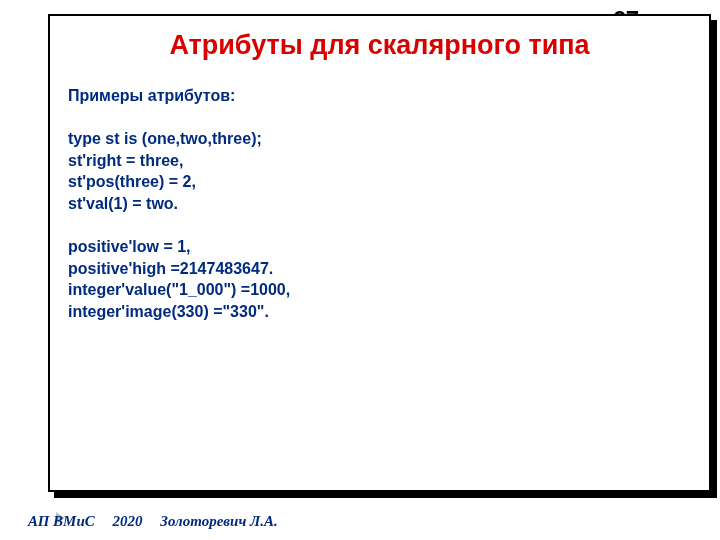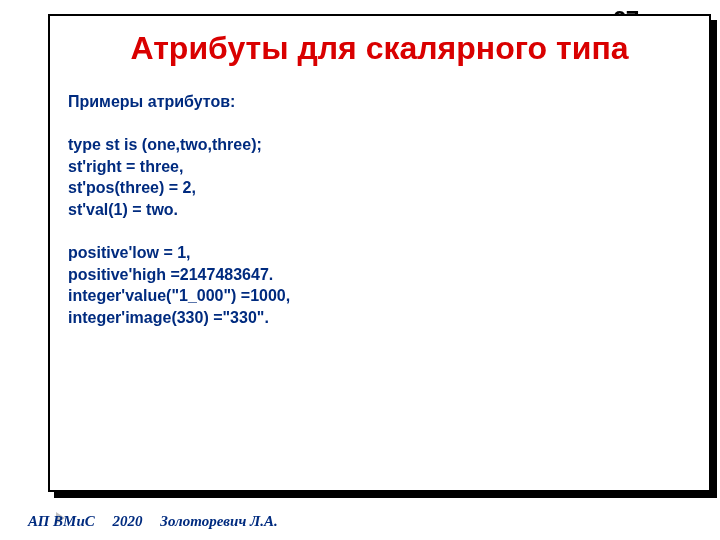--- a/index.html
+++ b/index.html
@@ -37,21 +37,21 @@
     border: 2px solid #000;
     background: #fff;
     box-shadow: 6px 6px 0 0 #000;
     box-sizing: border-box;
     padding: 14px 18px 10px 18px;
   }
   .title {
     text-align: center;
     color: #d90000;
     font-weight: bold;
-    font-size: 32px;
+    font-size: 27px;
     margin: 0 0 24px 0;
     font-family: Arial, Helvetica, sans-serif;
   }
   .body {
     color: #002b7f;
     font-weight: bold;
     font-size: 16px;
     line-height: 1.35;
     font-family: Arial, Helvetica, sans-serif;
     white-space: pre-line;

